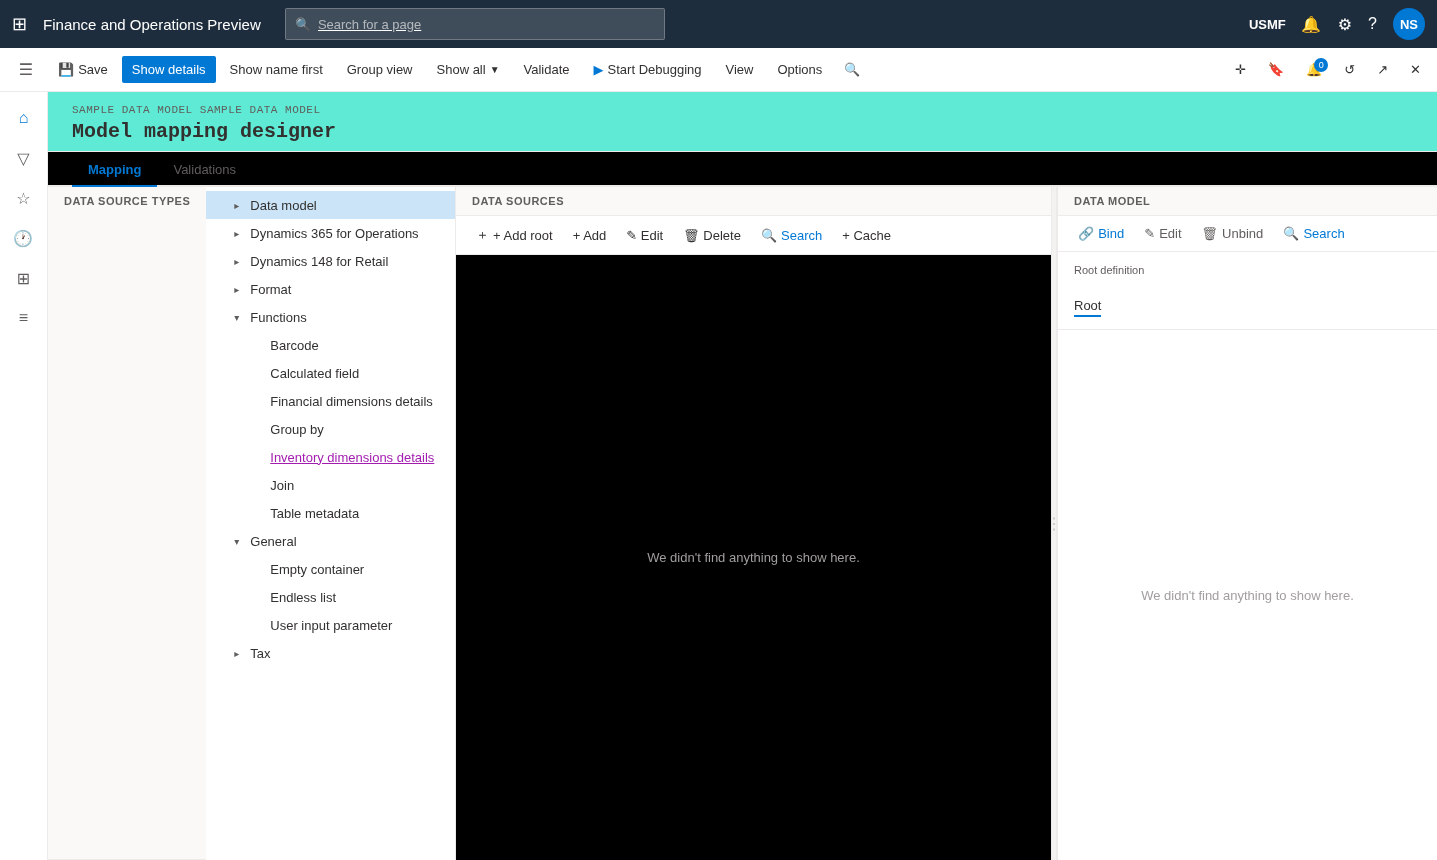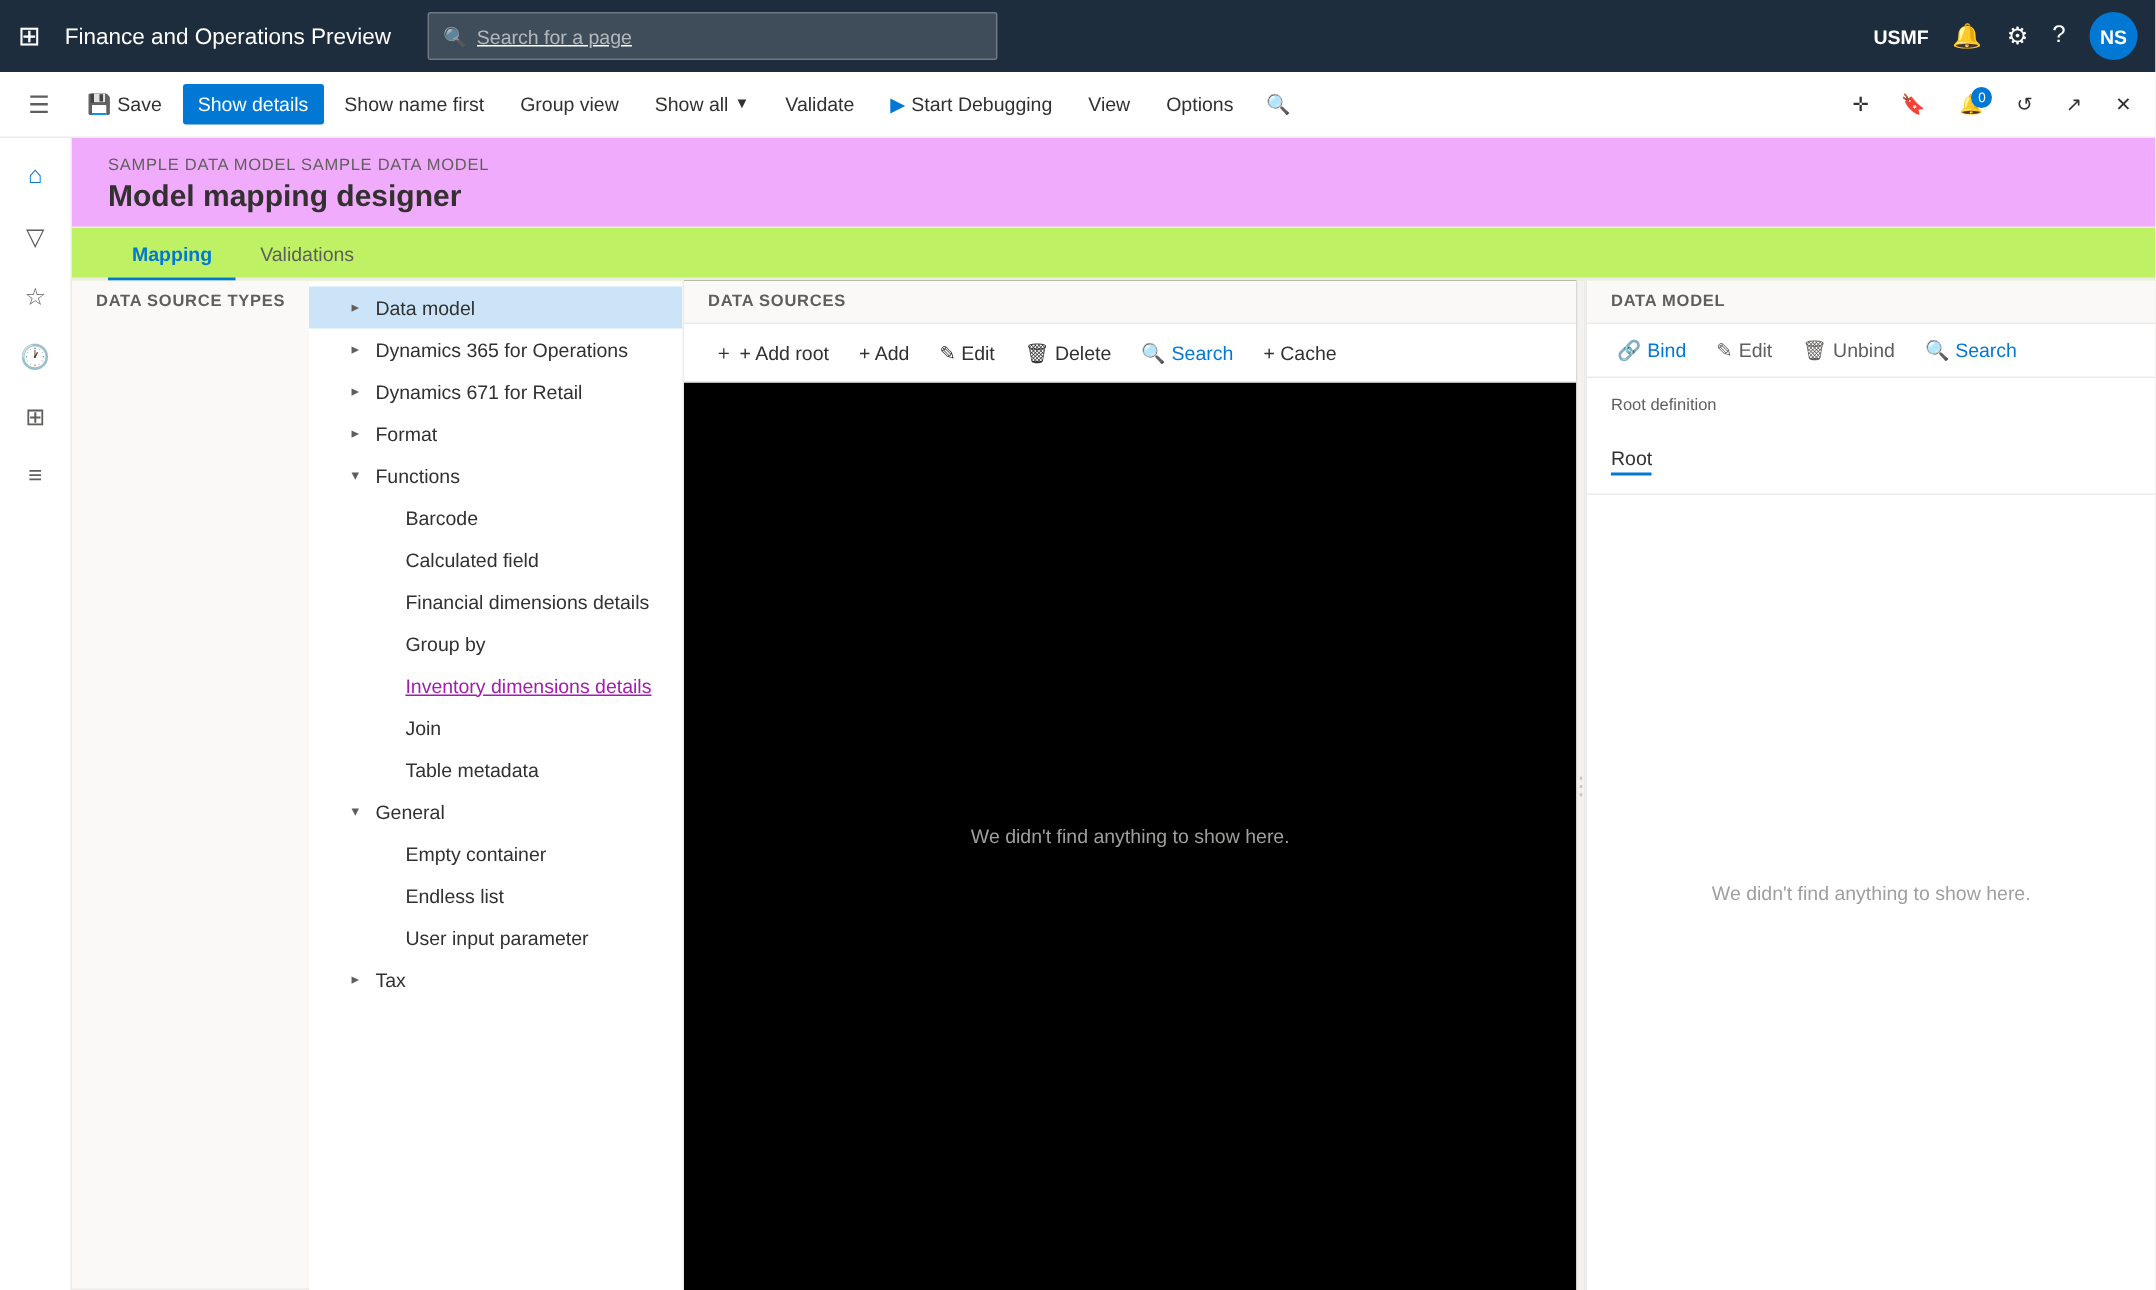--- a/index.html
+++ b/index.html
@@ -87,29 +87,29 @@
     .sidebar-icon {
       width: 36px; height: 36px; display: flex; align-items: center; justify-content: center;
       border-radius: 2px; cursor: pointer; color: #605e5c; font-size: 16px;
     }
     .sidebar-icon.active { color: #0078d4; }
 
     
     .main-content { flex: 1; display: flex; flex-direction: column; overflow: hidden; }
 
     
-    .page-header { padding: 12px 24px 8px; background: #f0abfc; border-bottom: 1px solid #edebe9; }
+    .page-header { padding: 12px 24px 8px; background: #5eead4; border-bottom: 1px solid #edebe9; font-family: Liberation Mono, monospace; }
     .breadcrumb { font-size: 11px; color: #605e5c; text-transform: uppercase; letter-spacing: 0.5px; margin-bottom: 4px; }
     .page-title { font-size: 20px; font-weight: 600; color: #323130; }
 
     
     .tab-bar {
       display: flex; 
       padding: 0 24px;
-      background: #bef264;
+      background: #000000;
       border-bottom: 2px solid #edebe9;
     }
     .tab {
       padding: 10px 16px 8px; cursor: pointer; font-size: 13px; color: #605e5c;
       border-bottom: 2px solid transparent; margin-bottom: -2px;
     }
     .tab.active { color: #0078d4; border-bottom-color: #0078d4; font-weight: 600; }
 
     
     .panels { display: flex; flex: 1; overflow: hidden; }
@@ -307,21 +307,21 @@
               <span class="label">Data model</span>
             </div>
             <div class="tree-item">
               <span class="indent" style="width:20px"></span>
               <span class="expand-icon">▸</span>
               <span class="label">Dynamics 365 for Operations</span>
             </div>
             <div class="tree-item">
               <span class="indent" style="width:20px"></span>
               <span class="expand-icon">▸</span>
-              <span class="label">Dynamics 671 for Retail</span>
+              <span class="label">Dynamics 148 for Retail</span>
             </div>
             <div class="tree-item">
               <span class="indent" style="width:20px"></span>
               <span class="expand-icon">▸</span>
               <span class="label">Format</span>
             </div>
             <div class="tree-item">
               <span class="indent" style="width:20px"></span>
               <span class="expand-icon">▾</span>
               <span class="label">Functions</span>

